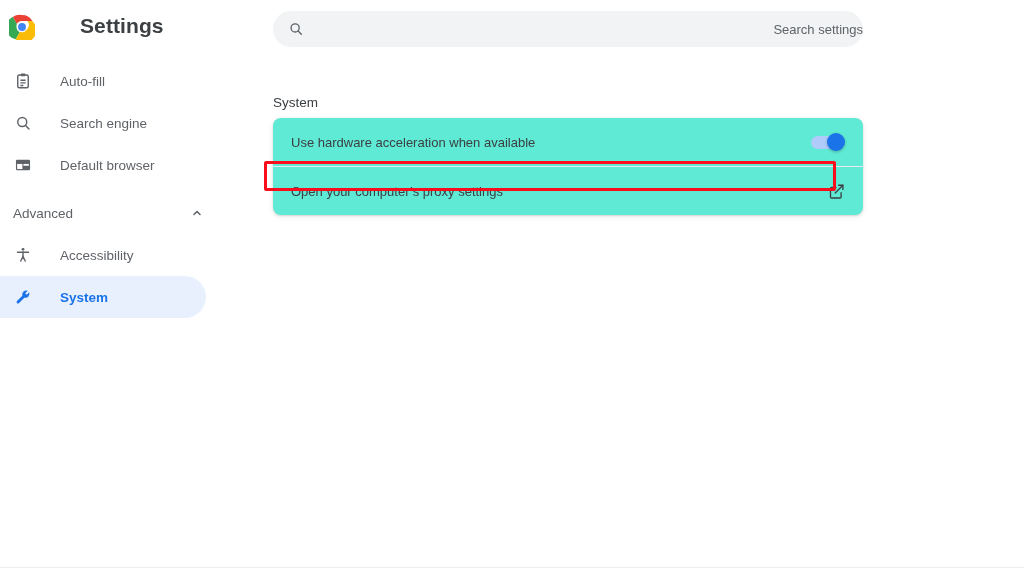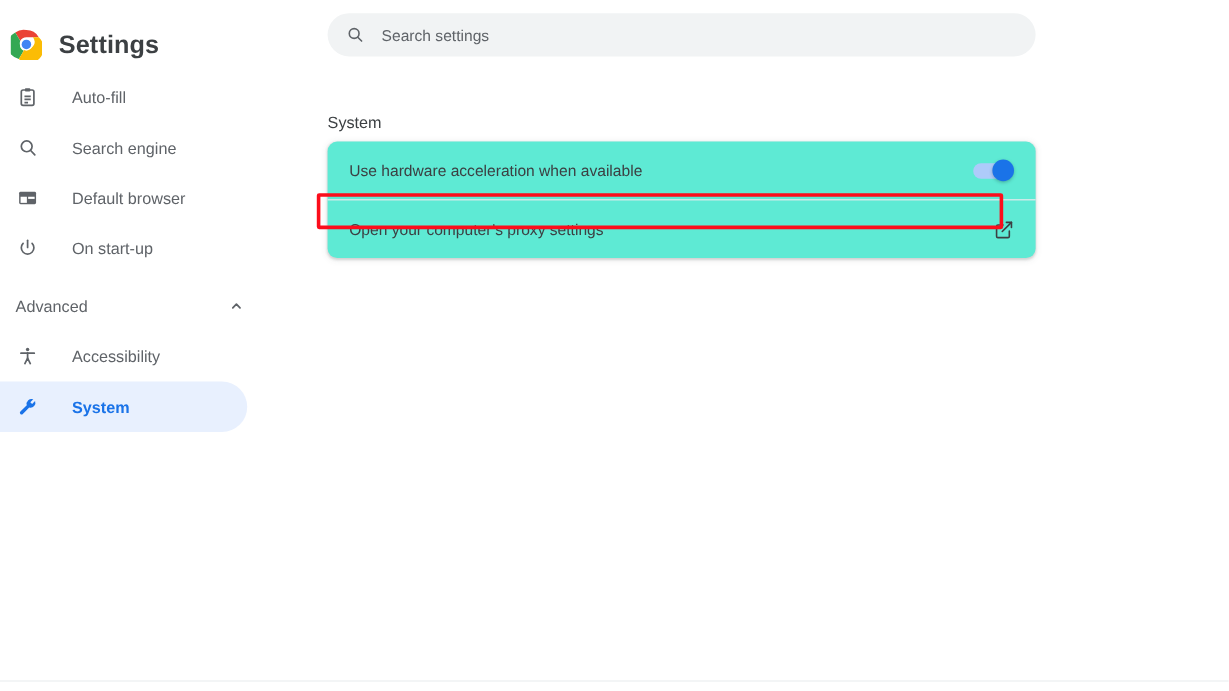--- a/index.html
+++ b/index.html
@@ -12,21 +12,21 @@
   #app { position: relative; width: 1024px; height: 576px; background: #fff; }
 
   
   #sidebar {
     position: absolute; left: 0; top: 0;
     width: 260px; height: 576px;
     background: #fff;
   }
   .brand {
     position: absolute; left: 0; top: 14px;
-    display: flex; align-items: flex-end; height: 36px;
+    display: flex; align-items: flex-start; height: 36px; gap: 31px;
   }
   .brand-logo { width: 26px; height: 26px; margin-left: 9px; }
   .brand-title {
     margin-left: 14px;
     font-size: 21px; font-weight: bold; color: #3c4043;
     letter-spacing: .1px;
   }
 
   .nav { position: absolute; left: 0; top: 60px; width: 260px; }
   .nav-item {
@@ -71,20 +71,21 @@
   
   #main { position: absolute; left: 260px; top: 0; width: 764px; height: 576px; }
 
   .searchbar {
     position: absolute; left: 13px; top: 11px;
     width: 590px; height: 36px;
     background: #f1f3f4;
     border-radius: 18px;
     display: flex; align-items: center;
     cursor: text;
+    justify-content: space-between;
   }
   .search-ico { margin-left: 14px; width: 18px; height: 18px; display:flex; align-items:center; justify-content:center; }
   .search-ph { margin-left: 13px; font-size: 13px; color: #5f6368; }
 
   .section-title {
     position: absolute; left: 13px; top: 95px;
     font-size: 13.5px; color: #3c4043;
   }
 
   .card {
@@ -191,29 +192,20 @@
         <span class="ico">
           <svg width="18" height="18" viewBox="0 0 24 24" fill="#5f6368">
             <rect x="2.6" y="5" width="18.8" height="14" rx="1.6"></rect>
             <rect x="4.2" y="10.6" width="7" height="6.8" fill="#fff"></rect>
             <rect x="12.6" y="10.6" width="7.2" height="2.4" fill="#fff"></rect>
           </svg>
         </span>
         <span class="nav-label">Default browser</span>
       </div>
 
-      <div class="nav-item">
-        <span class="ico">
-          <svg width="18" height="18" viewBox="0 0 24 24" fill="none" stroke="#5f6368" stroke-width="1.9" stroke-linecap="round">
-            <path d="M12 3v8"></path>
-            <path d="M7 6.4a7 7 0 1 0 10 0"></path>
-          </svg>
-        </span>
-        <span class="nav-label">On start-up</span>
-      </div>
 
       <div class="nav-gap"></div>
 
       <div class="adv-row">
         <span class="adv-label">Advanced</span>
         <span class="adv-chev">
           <svg width="12" height="12" viewBox="0 0 24 24" fill="none" stroke="#5f6368" stroke-width="3" stroke-linecap="round" stroke-linejoin="round">
             <path d="M6 15l6-6 6 6"></path>
           </svg>
         </span>

